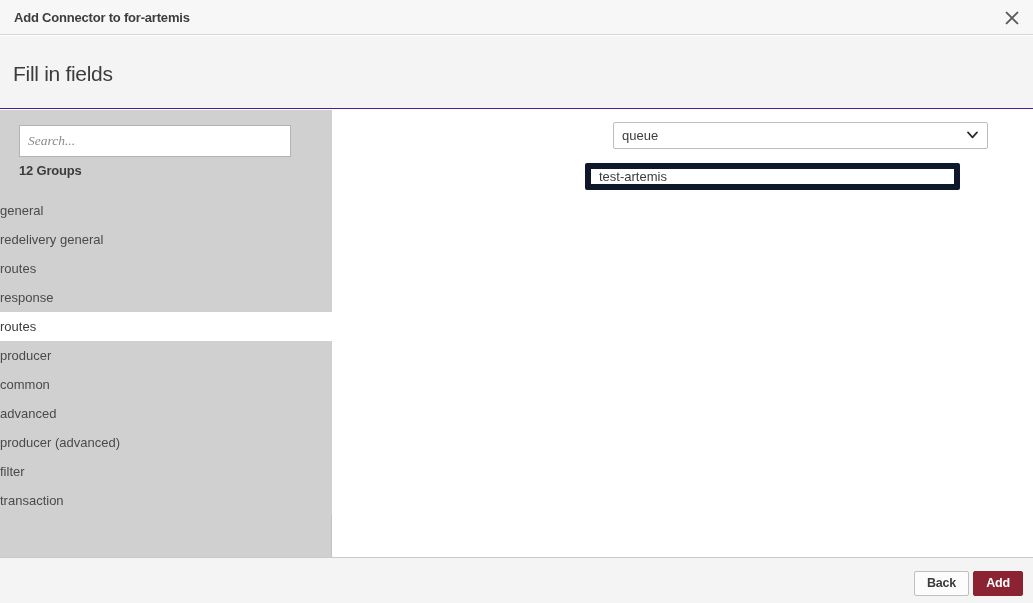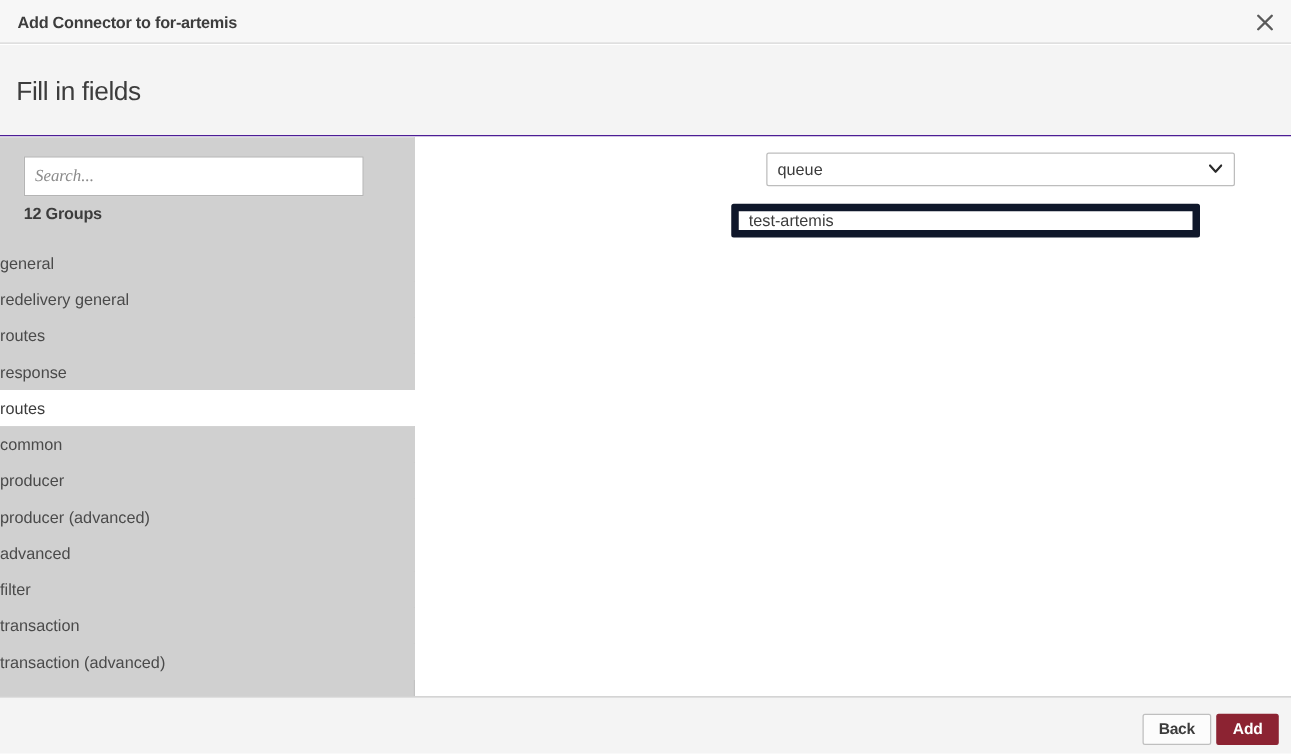--- a/index.html
+++ b/index.html
@@ -281,27 +281,26 @@
       <div class="groups-count">12 Groups</div>
     </div>
   </div>
 
   <div class="group-list" id="group-list">
       <div class="group-item"><span>general</span></div>
       <div class="group-item"><span>redelivery general</span></div>
       <div class="group-item"><span>routes</span></div>
       <div class="group-item"><span>response</span></div>
       <div class="group-item selected"><span>routes</span></div>
+      <div class="group-item"><span>producer</span></div>
       <div class="group-item"><span>common</span></div>
-      <div class="group-item"><span>producer</span></div>
+      <div class="group-item"><span>advanced</span></div>
       <div class="group-item"><span>producer (advanced)</span></div>
-      <div class="group-item"><span>advanced</span></div>
       <div class="group-item"><span>filter</span></div>
       <div class="group-item"><span>transaction</span></div>
-      <div class="group-item"><span>transaction (advanced)</span></div>
     </div>
 
   <div class="form-panel">
 
     <div class="form-row row1">
 
       <div class="field-control">
         <div class="select-wrap">
           <select class="field-select" id="jms-select"><option value="queue">queue</option></select>
           <span class="select-chevron">

